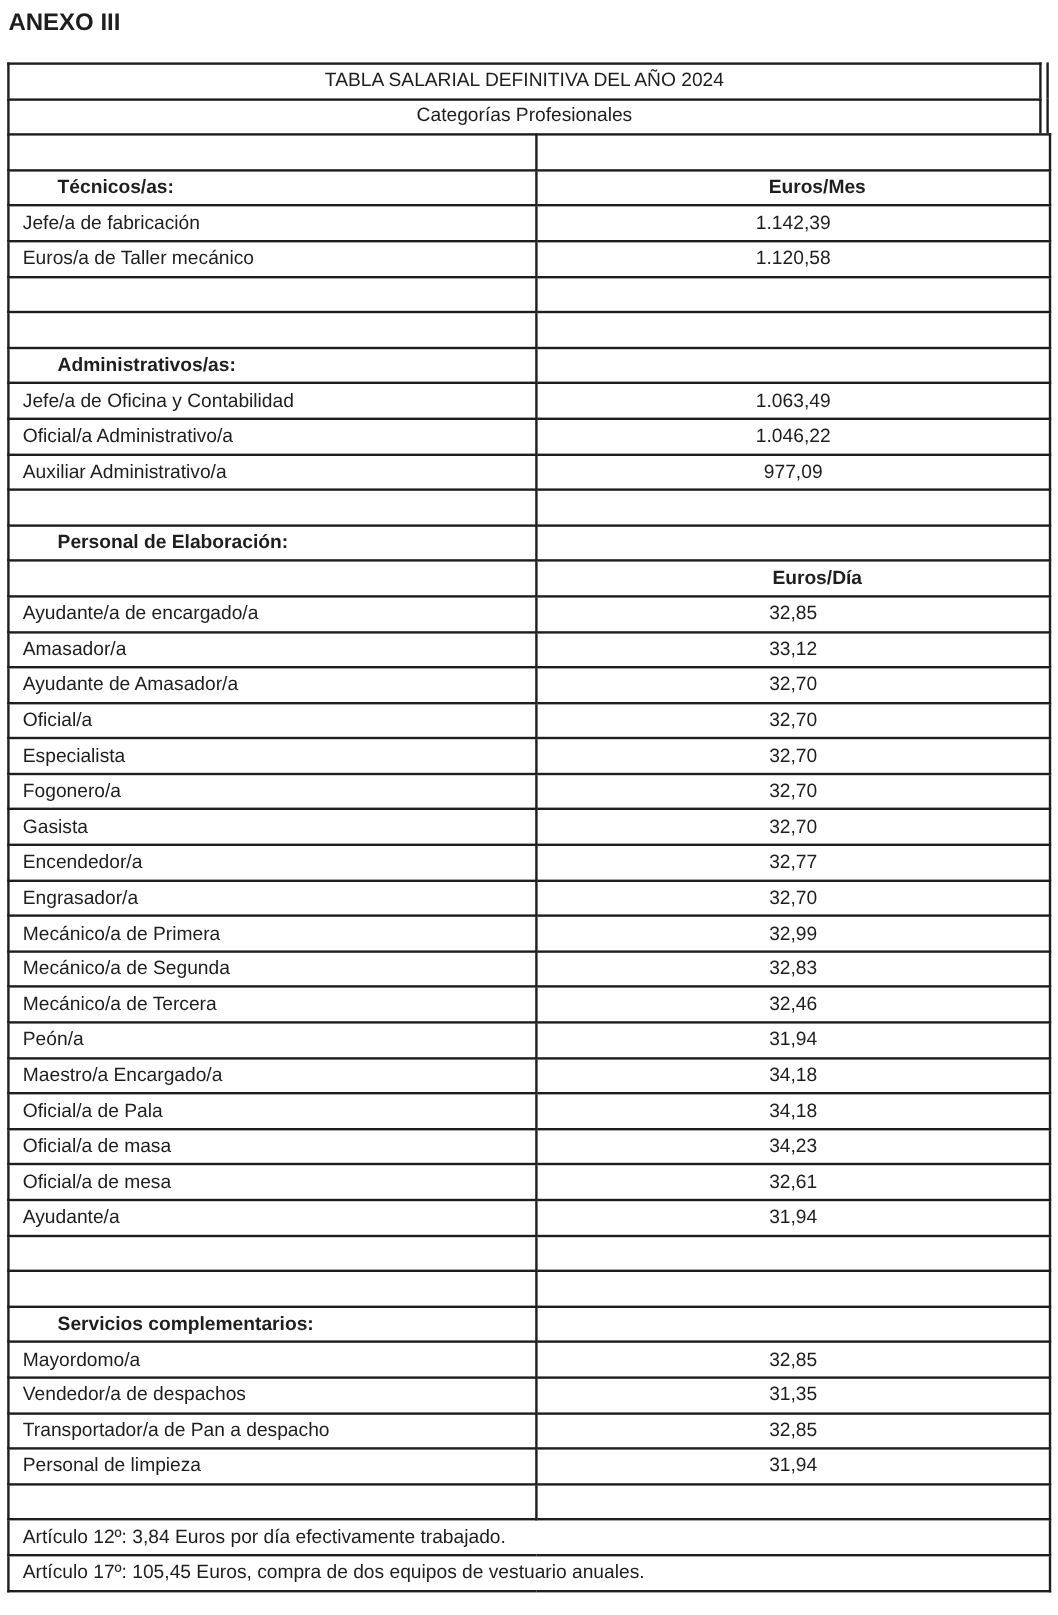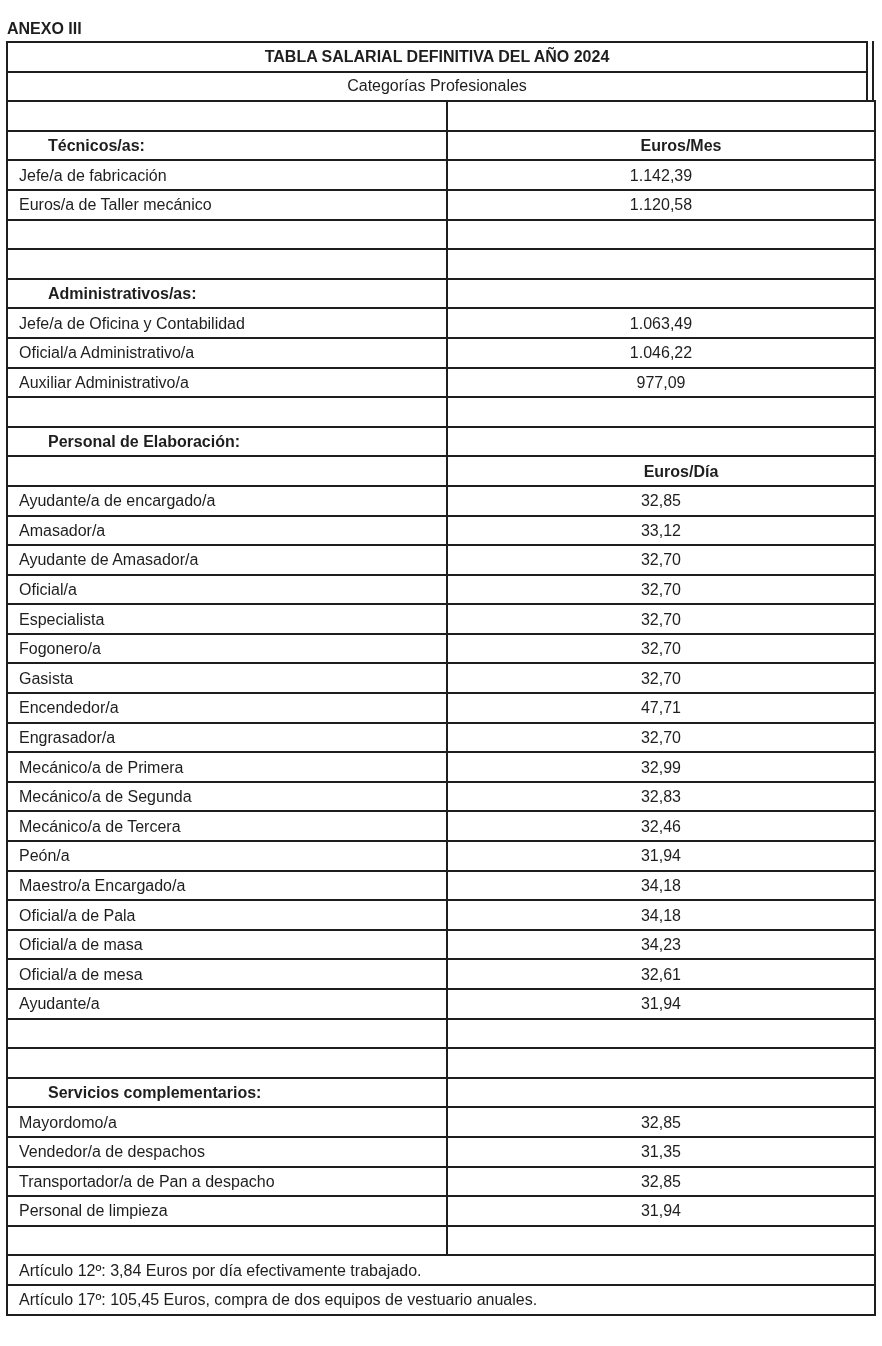--- a/index.html
+++ b/index.html
@@ -1,34 +1,34 @@
 <!DOCTYPE html>
 <html><head>
 <meta charset="utf-8">
 <style>
   html, body { margin: 0; padding: 0; background: #ffffff; }
   body {
     width: 882px; height: 1346px; position: relative; overflow: hidden;
     font-family: "Liberation Sans", sans-serif; color: #1e1e1e;
   }
   .annex-title {
-    position: absolute; left: 7px; top: 20px;
-    font-size: 16px; font-weight: bold; letter-spacing: 0px;
+    position: absolute; left: 7px; top: 8px;
+    font-size: 20px; font-weight: bold; letter-spacing: 0px;
   }
   .frame {
     position: absolute; left: 6px; top: 41px; width: 868px;
   }
   .hdr-row {
     height: 29.6px; box-sizing: border-box;
     border: 2px solid #1e1e1e; border-bottom: none;
     margin-right: 0;
     display: flex; align-items: center; justify-content: center;
     font-size: 16px; position: relative;
   }
-  .hdr-row.title { font-weight: bold; }
+  .hdr-row.title { font-weight: normal; margin-top: 11px; }
   .hdr-row::after {
     content: ""; position: absolute; right: -8px; top: -2px; bottom: 0;
     width: 2px; background: #1e1e1e;
   }
   .hdr-wrap { width: 862px; }
   table {
     border-collapse: collapse; width: 868px; table-layout: fixed;
   }
   td {
     border: 2px solid #1e1e1e; height: 29.6px; box-sizing: border-box;
@@ -132,21 +132,21 @@
         <tr>
           <td>Fogonero/a</td>
           <td class="val">32,70</td>
         </tr>
         <tr>
           <td>Gasista</td>
           <td class="val">32,70</td>
         </tr>
         <tr>
           <td>Encendedor/a</td>
-          <td class="val">47,71</td>
+          <td class="val">32,77</td>
         </tr>
         <tr>
           <td>Engrasador/a</td>
           <td class="val">32,70</td>
         </tr>
         <tr>
           <td>Mecánico/a de Primera</td>
           <td class="val">32,99</td>
         </tr>
         <tr>

